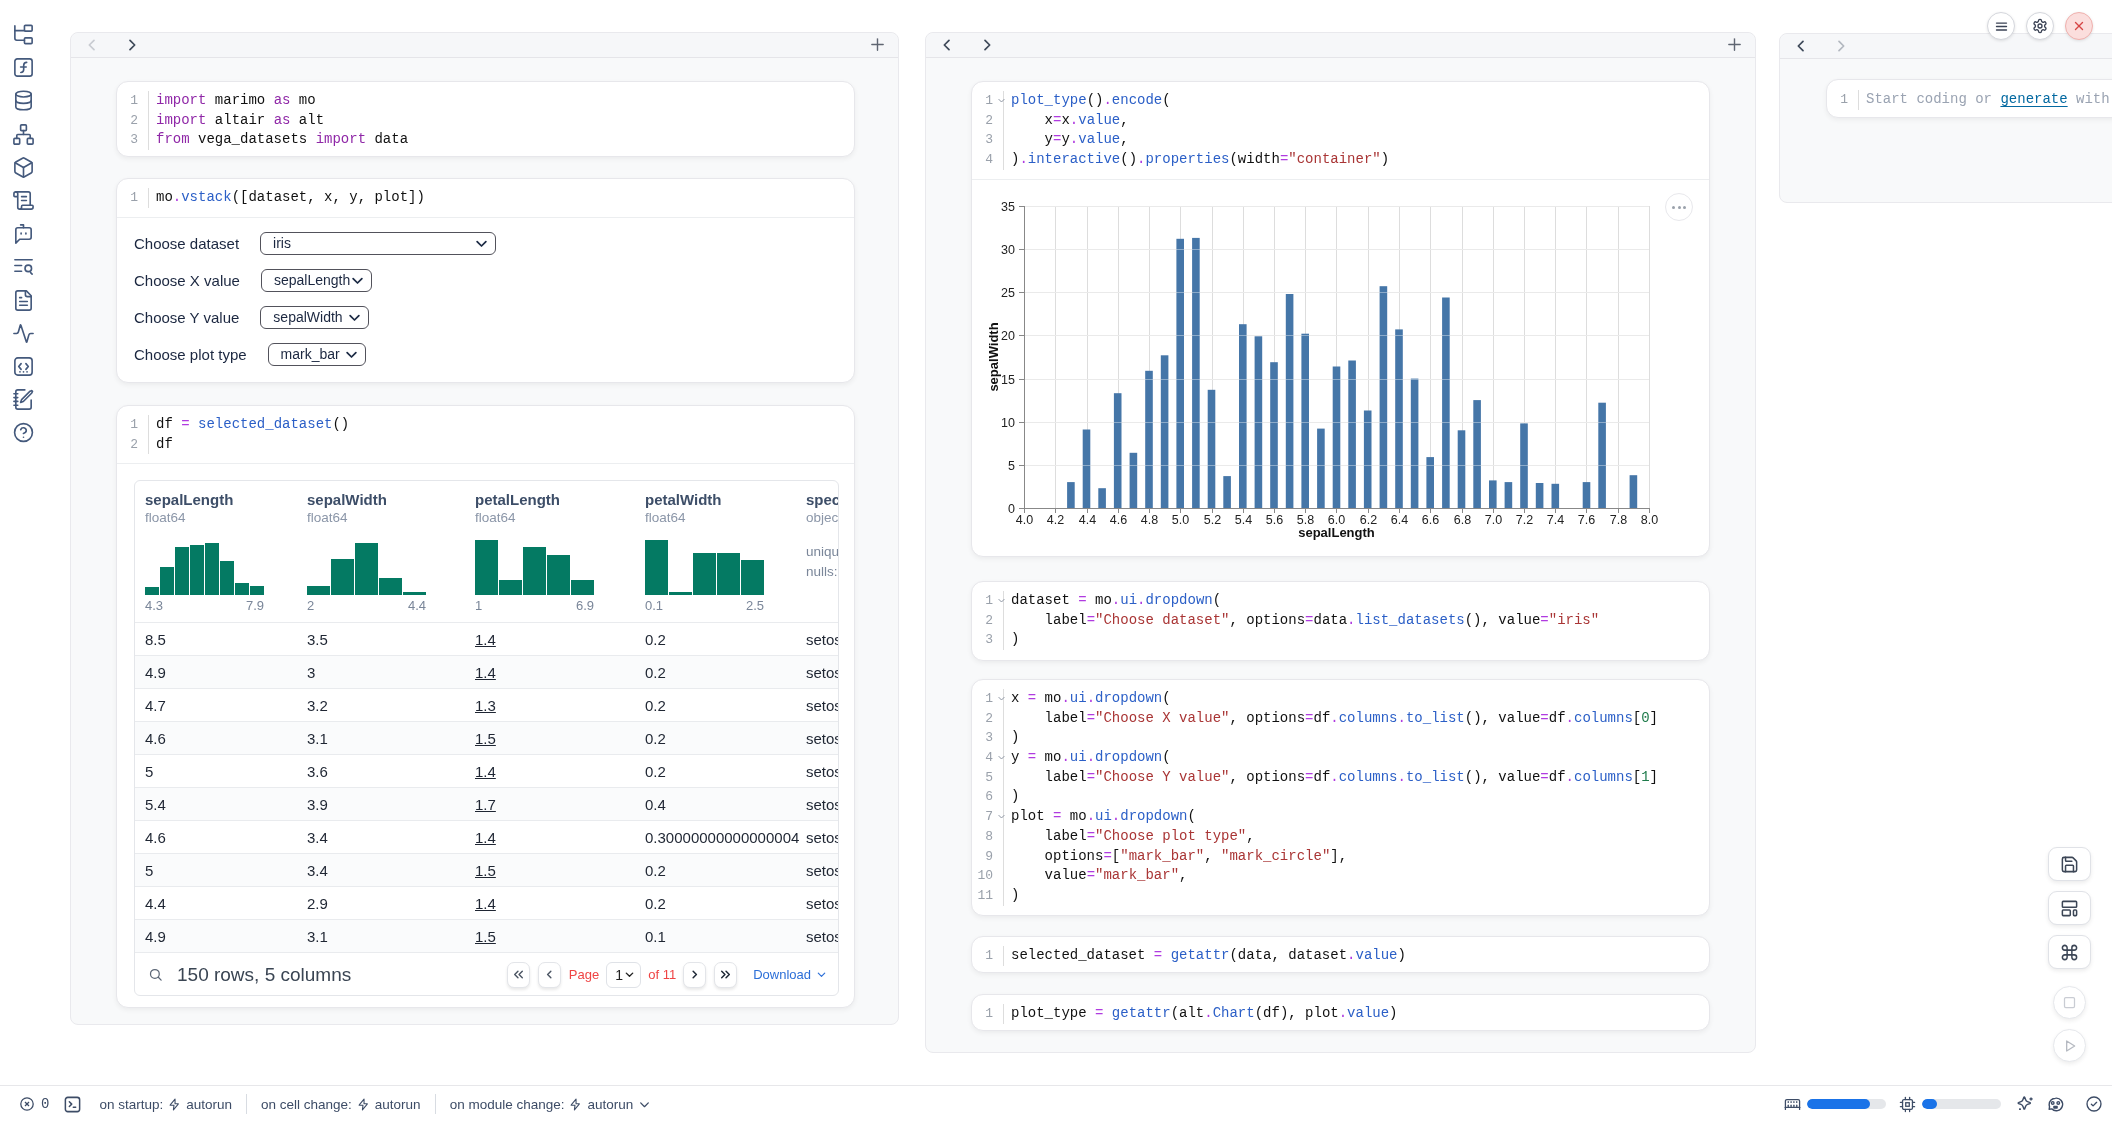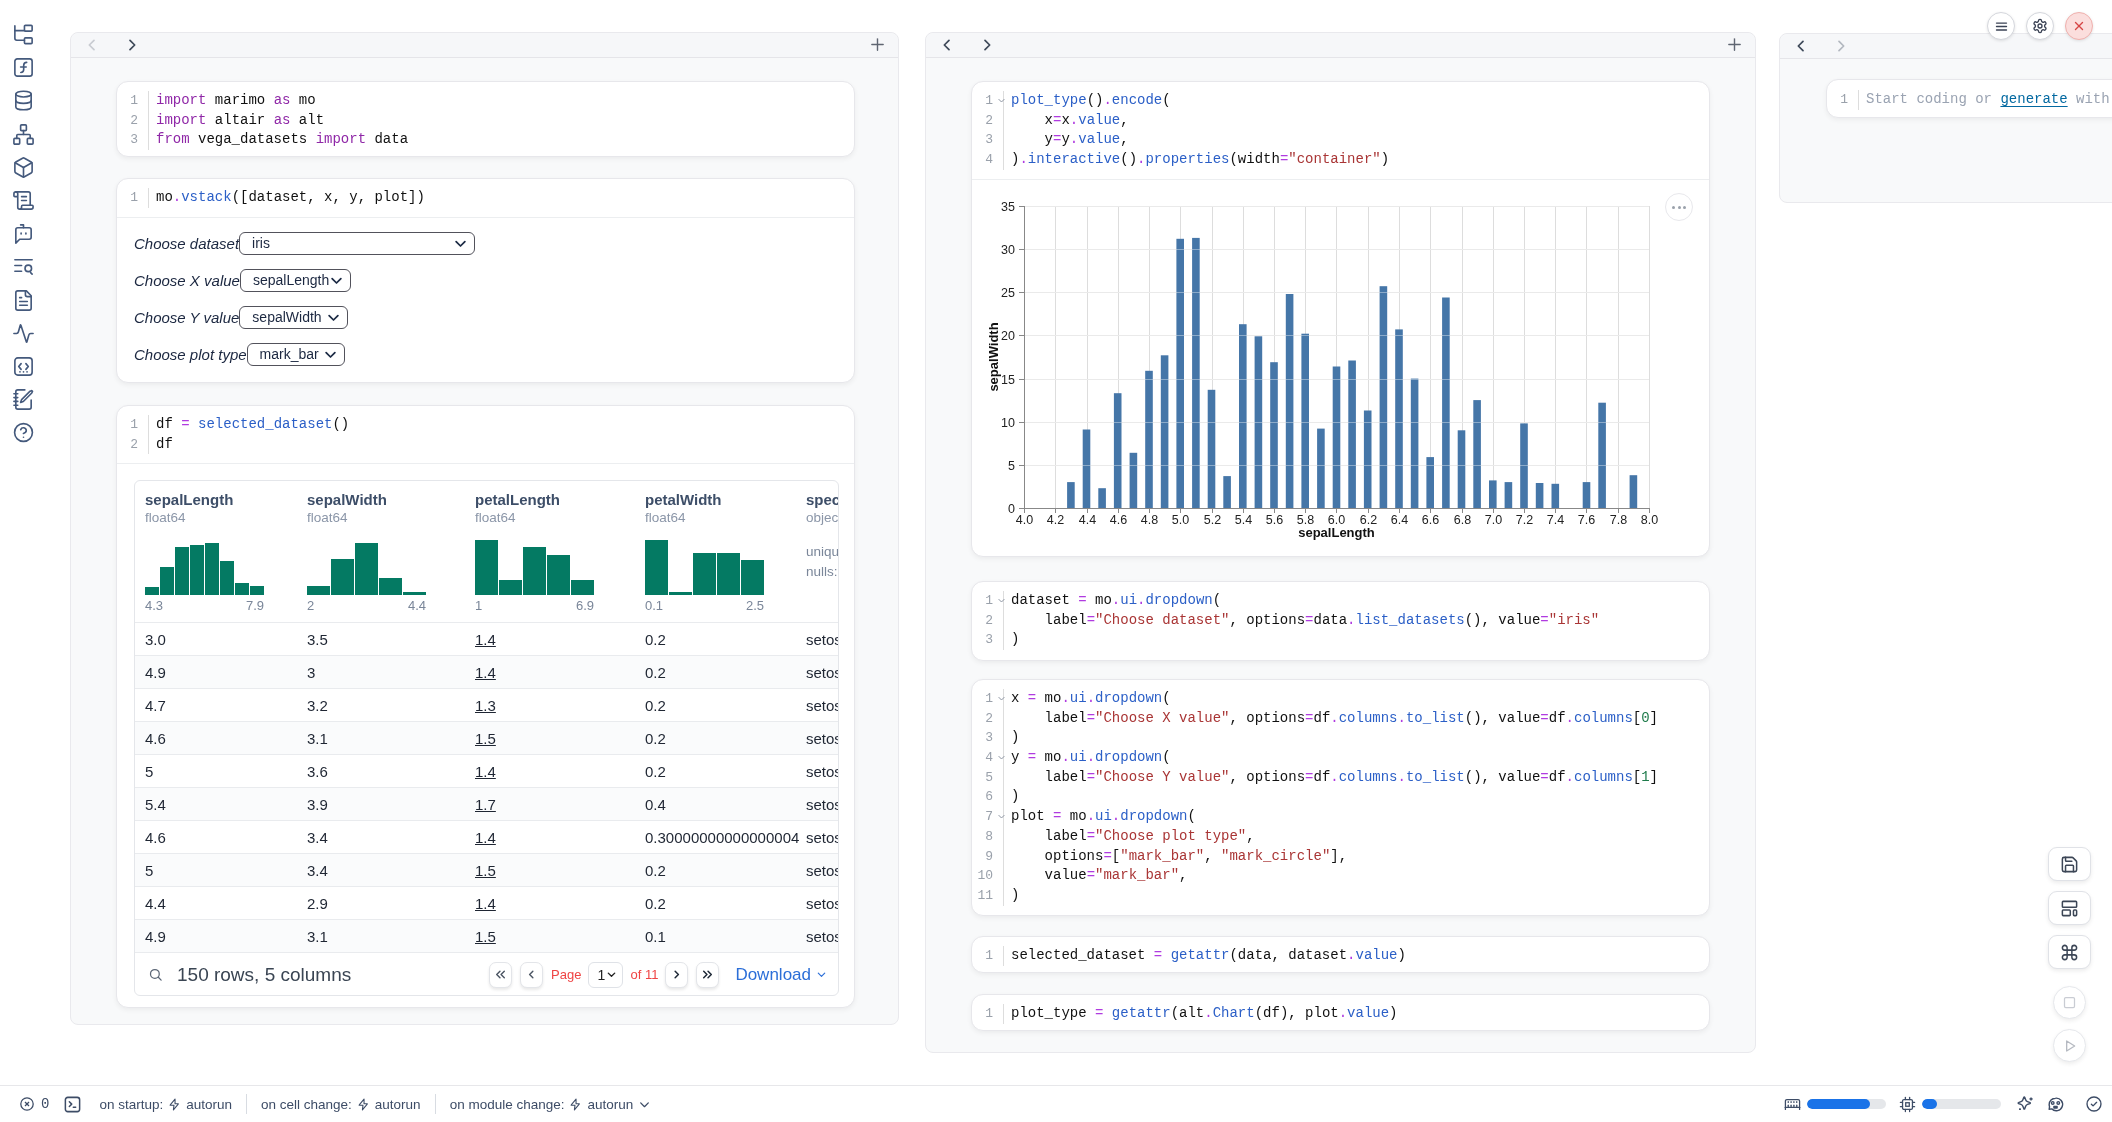--- a/index.html
+++ b/index.html
@@ -19,21 +19,21 @@
 .gsep { flex:none; width:11px; border-right:1px solid #ddd; margin-right:0; height:100%; }
 .src { padding-left:7px; }
 .kw { color:#8f27a7; }
 .fn { color:#2b5fc7; }
 .op { color:#b03be0; }
 .st { color:#a93535; }
 .nm { color:#1d7a4a; }
 .outsep { border-top:1px solid #eceef0; }
 .ddout { padding-left:17px; font-size:15px; color:#1b2740; }
 .ddrow { display:flex; align-items:center; margin-bottom:14px; }
-.ddlab { margin-right:0;font-style:italic; }
+.ddlab { margin-right:21px; }
 .sel { height:23px; border:1.2px solid #52525b; border-radius:6px; background:#fff;
   display:inline-flex; align-items:center; position:relative; }
 .selt { font-size:14px; padding-left:12px; color:#1b2740; }
 .sarr { position:absolute; right:6px; top:3px; }
 .dtable { position:absolute; left:17px; top:74px; width:705px; height:516px;
   border:1px solid #e4e6ea; border-radius:6px; overflow:hidden; background:#fff; }
 .thead { display:flex; height:141px; }
 .th { flex:none; padding:10px 0 0 10px; overflow:hidden; }
 .th:nth-child(1) { width:162px; }
 .th:nth-child(2) { width:168px; }
@@ -57,21 +57,21 @@
 .tfoot { height:44px; border-top:1px solid #e9ebee; display:flex; align-items:center; }
 .mag { margin-left:13px; }
 .frows { margin-left:14px; font-size:19px; color:#3a4553; }
 .fright { margin-left:auto; display:flex; align-items:center; margin-right:11px; }
 .pbtn { width:23px; height:26px; border:1px solid #e3e5e9; border-radius:7px; background:#fff;
   box-shadow:0 2px 3px rgba(0,0,0,.09); display:inline-flex; align-items:center; justify-content:center;
   font-size:16px; color:#555e6b; margin-right:8px; }
 .ptxt { font-size:13px; color:#ef4444; margin-right:7px; }
 .psel { width:35px; height:26px; border:1px solid #dfe2e7; border-radius:6px; display:inline-flex;
   align-items:center; justify-content:space-between; padding:0 5px 0 8px; font-size:14px; color:#222; margin-right:7px; }
-.dl { font-size:17px; color:#2c6fd8; margin-left:8px; display:inline-flex; align-items:center; gap:5px; }
+.dl { font-size:13px; color:#2c6fd8; margin-left:8px; display:inline-flex; align-items:center; gap:5px; }
 .topbtns { position:absolute; top:12px; right:19px; display:flex; gap:11px; z-index:10; }
 .cbtn { width:28px; height:28px; border-radius:50%; background:#fff; border:1px solid #d5d7dd;
   box-shadow:0 1px 3px rgba(0,0,0,.1); display:inline-flex; align-items:center; justify-content:center; }
 .cbtn.red { background:#fbdedd; border-color:#f0b1ae; }
 .fltbtns { position:absolute; left:2048px; top:847px; width:43px; }
 .fbtn { position:absolute; left:0; width:43px; height:34px; background:#fff; border:1px solid #e0e2e7;
   border-radius:9px; box-shadow:0 2px 4px rgba(0,0,0,.08); display:inline-flex; align-items:center; justify-content:center; }
 .fcirc { position:absolute; left:5px; width:33px; height:33px; background:#fff; border:1px solid #e6e8ec;
   border-radius:50%; box-shadow:0 2px 4px rgba(0,0,0,.07); display:inline-flex; align-items:center; justify-content:center; }
 .bbar { position:absolute; left:0; right:0; bottom:0; height:37px; border-top:1px solid #e7e7ea;
@@ -337,21 +337,21 @@
 <div class="th">
           <div class="cname">species</div>
           <div class="ctype">object</div>
           <div class="stats">
             <div>unique:&nbsp;3</div>
             <div>nulls:&nbsp;0</div>
           </div>
         </div>
 </div>
 <div class="tr">
-<div class="td">3.0</div>
+<div class="td">8.5</div>
 <div class="td">3.5</div>
 <div class="td">1.4</div>
 <div class="td">0.2</div>
 <div class="td">setosa</div>
 </div>
 <div class="tr alt">
 <div class="td">4.9</div>
 <div class="td">3</div>
 <div class="td">1.4</div>
 <div class="td">0.2</div>

